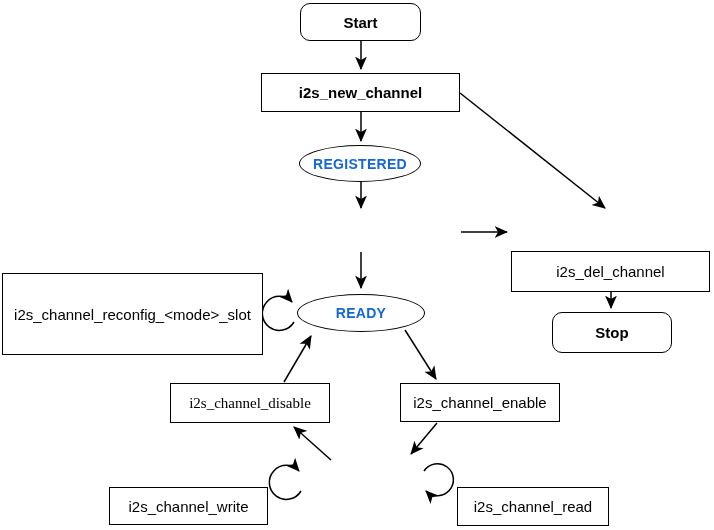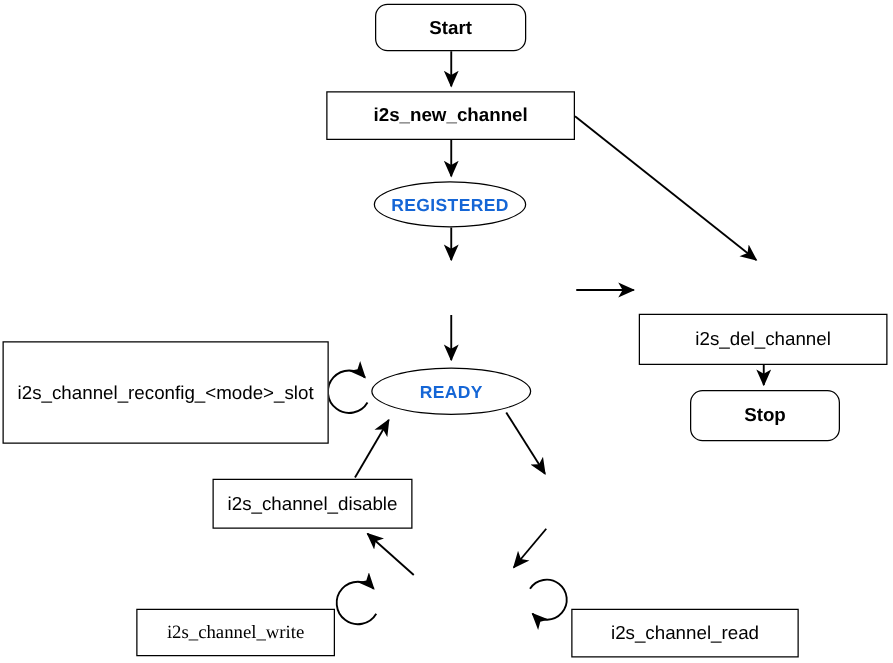--- a/index.html
+++ b/index.html
@@ -85,21 +85,22 @@
   <div class="node" style="left:511px; top:212px; width:199px; height:41px;margin-top:39px;">i2s_del_channel</div>
 
   <div class="node rounded terminal" style="left:552px; top:312px; width:120px; height:41px;">Stop</div>
 
   <div class="node ellipse state" style="left:297px; top:294px; width:128px; height:38px;">READY</div>
 
   <div class="node multiline" style="left:2px; top:273px; width:261px; height:82px;">
     <span>i2s_channel_reconfig_&lt;mode&gt;_slot</span>
   </div>
 
-  <div class="node" style="left:170px; top:383px; width:160px; height:40px;">i2s_channel_disable</div>
+  <div class="node" style="left:170px; top:383px; width:160px; height:40px;font-family:Liberation Serif, serif;">i2s_channel_disable</div>
+
+  <div class="node" style="left:400px; top:383px; width:160px; height:39px;">i2s_channel_enable</div>
 
 
+  <div class="node" style="left:109px; top:487px; width:159px; height:38px;">i2s_channel_write</div>
 
-  <div class="node" style="left:109px; top:487px; width:159px; height:38px;font-family:Liberation Serif, serif;">i2s_channel_write</div>
-
-  <div class="node" style="left:457px; top:487px; width:182px; height:39px;">i2s_channel_read</div>
+  <div class="node" style="left:457px; top:487px; width:152px; height:39px;">i2s_channel_read</div>
 
 </div>
 
 </body></html>

